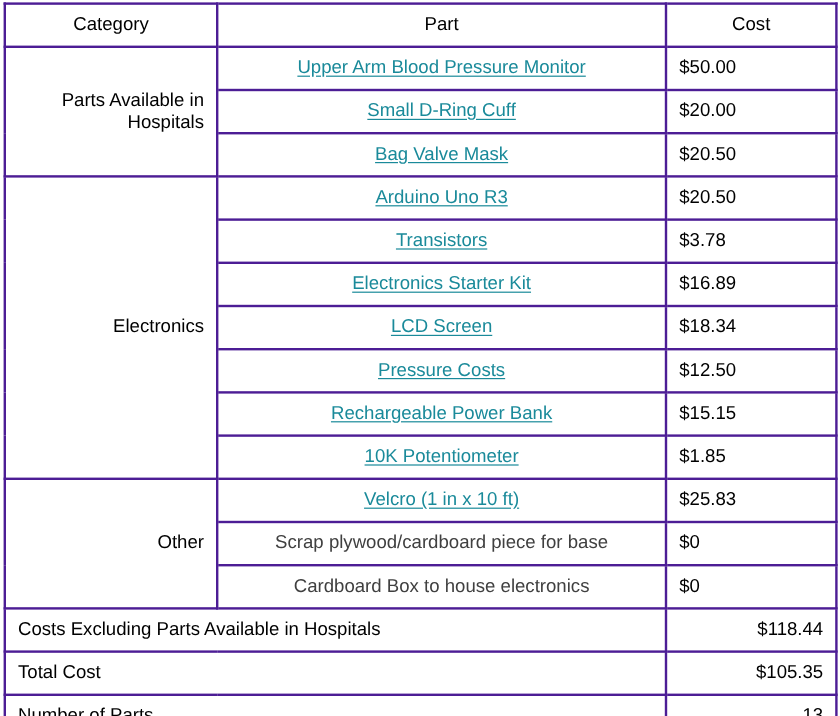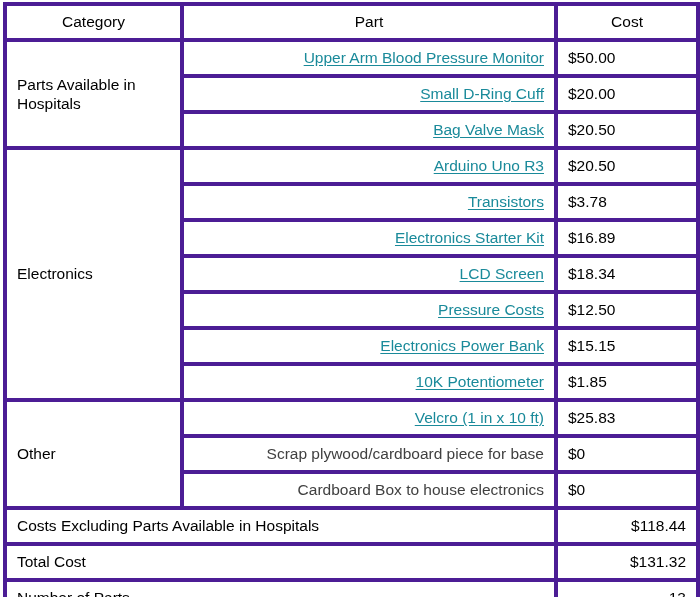--- a/index.html
+++ b/index.html
@@ -24,39 +24,39 @@
     border-collapse: collapse;
     table-layout: fixed;
     width: 693px;
     margin: 2px 0 0 3px;
   }
   table.parts col.c-category { width: 177px; }
   table.parts col.c-part { width: 374px; }
   table.parts col.c-cost { width: 142px; }
 
   table.parts td, table.parts th {
-    border: 4px solid #4c1d95;
+    border: 2px solid #4c1d95;
     padding: 0 10px;
     font-size: 15.5px;
     font-weight: normal;
     height: 36px;
     vertical-align: middle;
     box-sizing: border-box;
   }
   .hdr {
     text-align: center;
     font-size: 15.5px;
   }
   .cat {
-    text-align: left;
+    text-align: right;
     font-size: 15.5px;
     line-height: 1.25;
   }
   .part {
-    text-align: right;
+    text-align: center;
   }
   .cost {
     text-align: left;
   }
   .link {
     color: #1a8a9a;
     text-decoration: underline;
     text-underline-offset: 2px;
   }
   .plain {
@@ -122,21 +122,21 @@
       </tr>
       <tr>
         <td class="part"><span class="link">LCD Screen</span></td>
         <td class="cost">$18.34</td>
       </tr>
       <tr>
         <td class="part"><span class="link">Pressure Costs</span></td>
         <td class="cost">$12.50</td>
       </tr>
       <tr>
-        <td class="part"><span class="link">Electronics Power Bank</span></td>
+        <td class="part"><span class="link">Rechargeable Power Bank</span></td>
         <td class="cost">$15.15</td>
       </tr>
       <tr>
         <td class="part"><span class="link">10K Potentiometer</span></td>
         <td class="cost">$1.85</td>
       </tr>
 
       <tr>
         <td class="cat" rowspan="3">Other</td>
         <td class="part"><span class="link">Velcro (1 in x 10 ft)</span></td>
@@ -150,21 +150,21 @@
         <td class="part"><span class="plain">Cardboard Box to house electronics</span></td>
         <td class="cost">$0</td>
       </tr>
 
       <tr>
         <td class="summary-label" colspan="2">Costs Excluding Parts Available in Hospitals</td>
         <td class="summary-value">$118.44</td>
       </tr>
       <tr>
         <td class="summary-label" colspan="2">Total Cost</td>
-        <td class="summary-value">$131.32</td>
+        <td class="summary-value">$105.35</td>
       </tr>
       <tr>
         <td class="summary-label" colspan="2">Number of Parts</td>
         <td class="summary-value">13</td>
       </tr>
 
     </tbody>
   </table>
 </div>
 

